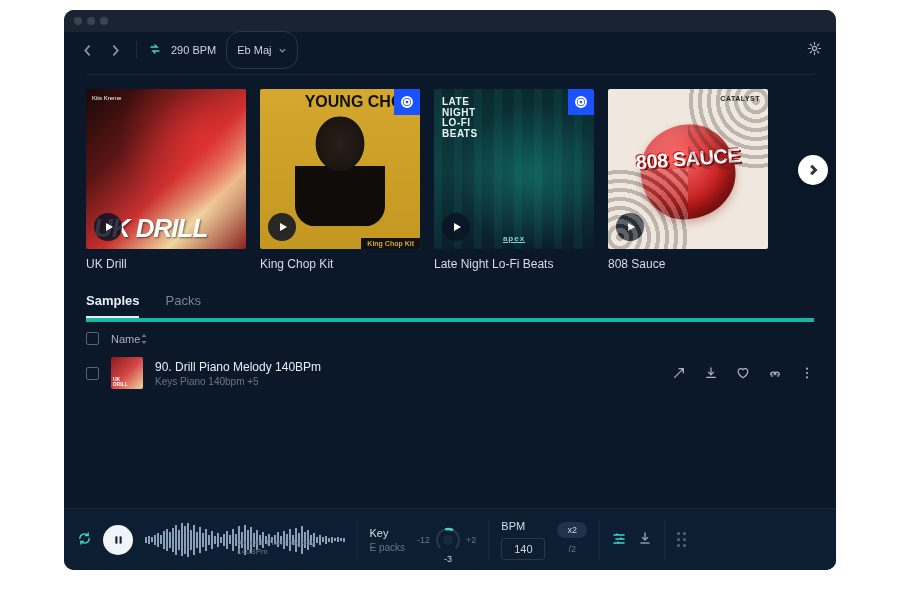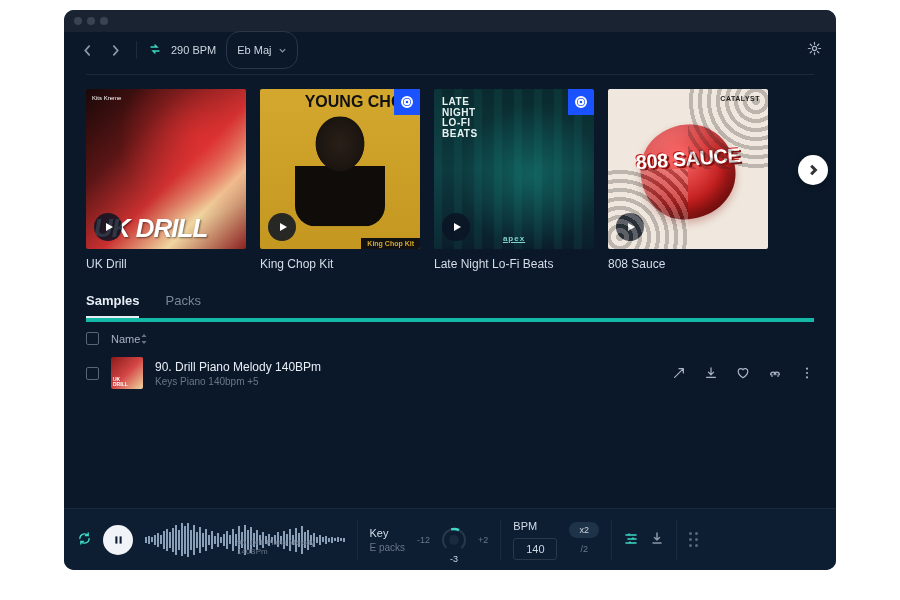--- a/index.html
+++ b/index.html
@@ -49,21 +49,21 @@
   .loop-icon { color: #3dd9c4; }
   .pause-btn { width: 30px; height: 30px; border-radius: 50%; background: #f0f3f7; display: flex; align-items: center; justify-content: center; }
   .pause-btn svg { width: 9px; height: 10px; }
   .waveform { height: 40px; display: flex; align-items: center; gap: 1.5px; flex: 0 0 210px; }
   .waveform-title { color: #6a7688; font-size: 8px; position: absolute; bottom: 4px; left: 92px; }
   .wave-bar { width: 1.5px; background: #8aa0b8; }
   .player-sep { width: 1px; height: 40px; background: #1a2a3e; }
   .kv { display: flex; flex-direction: column; gap: 3px; }
   .kv-label { color: #d4dde8; font-size: 11px; font-weight: 500; }
   .kv-value { color: #6a7688; font-size: 10px; }
-  .knob-group { display: flex; align-items: center; gap: 10px; }
+  .knob-group { display: flex; align-items: center; gap: 4px; }
   .knob-num { color: #6a7688; font-size: 9px; }
   .knob { width: 28px; height: 28px; position: relative; }
   .knob-arc { width: 28px; height: 28px; }
   .knob-val { position: absolute; left: 0; right: 0; bottom: -10px; text-align: center; color: #cdd6e0; font-size: 9px; }
   .bpm-input { width: 44px; height: 22px; border: 1px solid #2a3749; border-radius: 3px; background: transparent; color: #cdd6e0; font-size: 11px; display: flex; align-items: center; justify-content: center; margin-top: 3px; }
   .bpm-btns { display: flex; flex-direction: column; gap: 3px; }
   .bpm-chip { width: 30px; height: 16px; border-radius: 9px; font-size: 9px; display: flex; align-items: center; justify-content: center; }
   .bpm-chip.x2 { background: #1e3248; color: #cdd6e0; }
   .bpm-chip.d2 { background: transparent; color: #6a7688; }
   .player-icon { color: #3dd9c4; }

